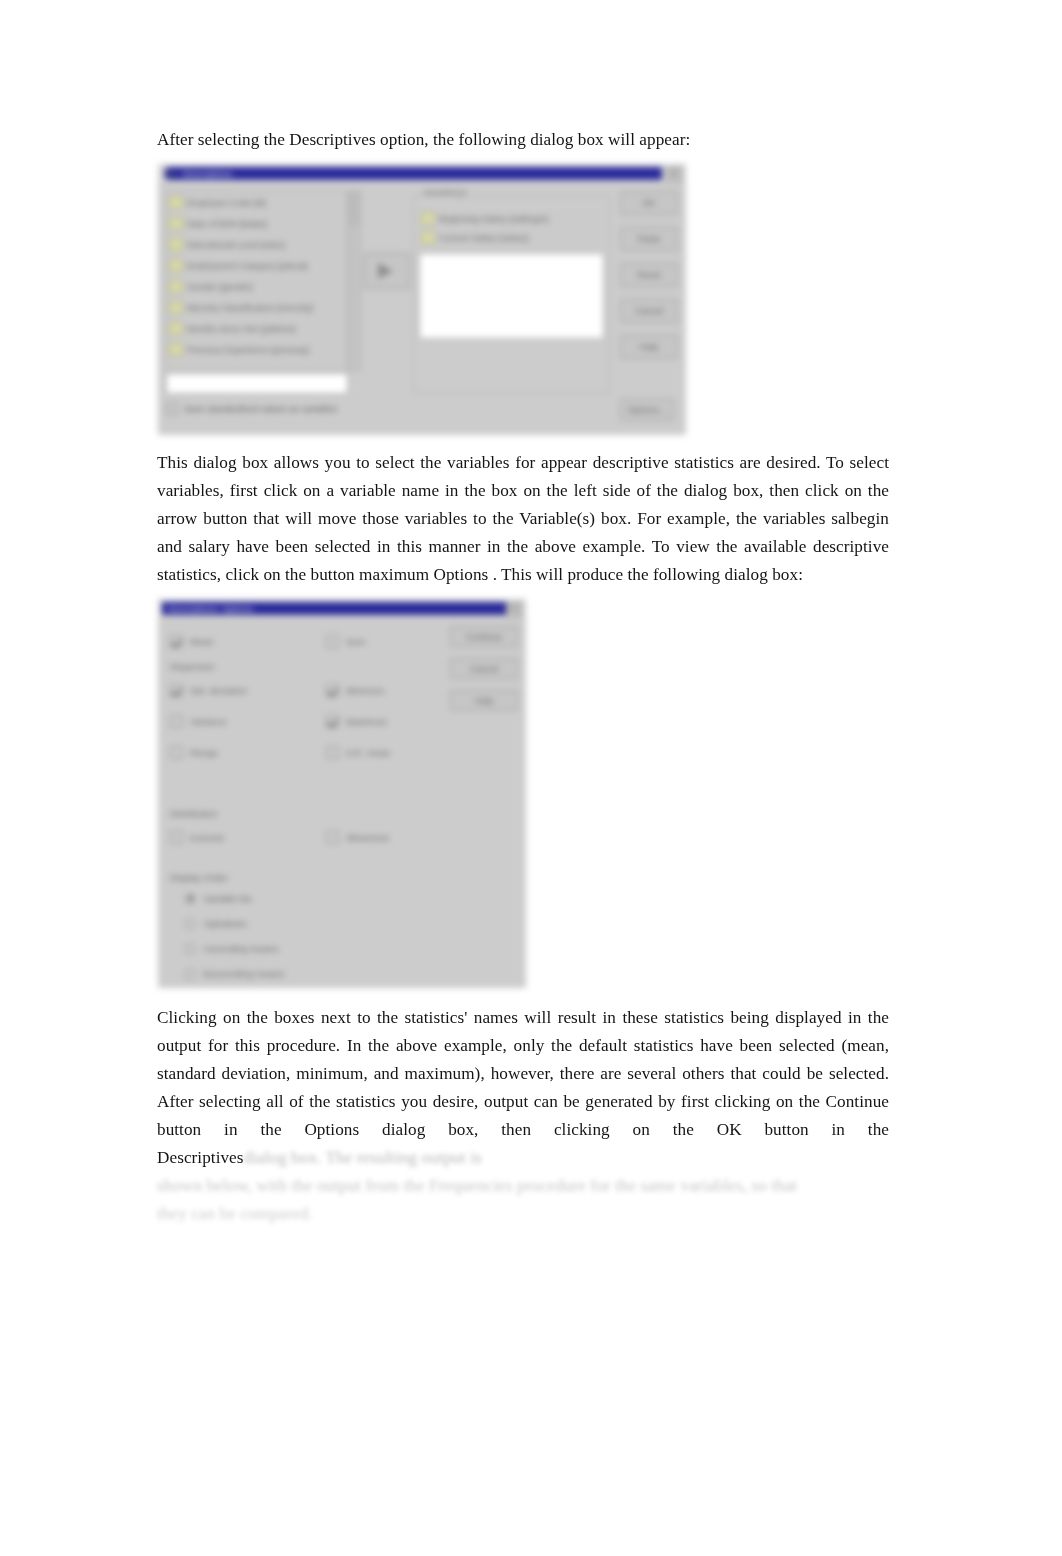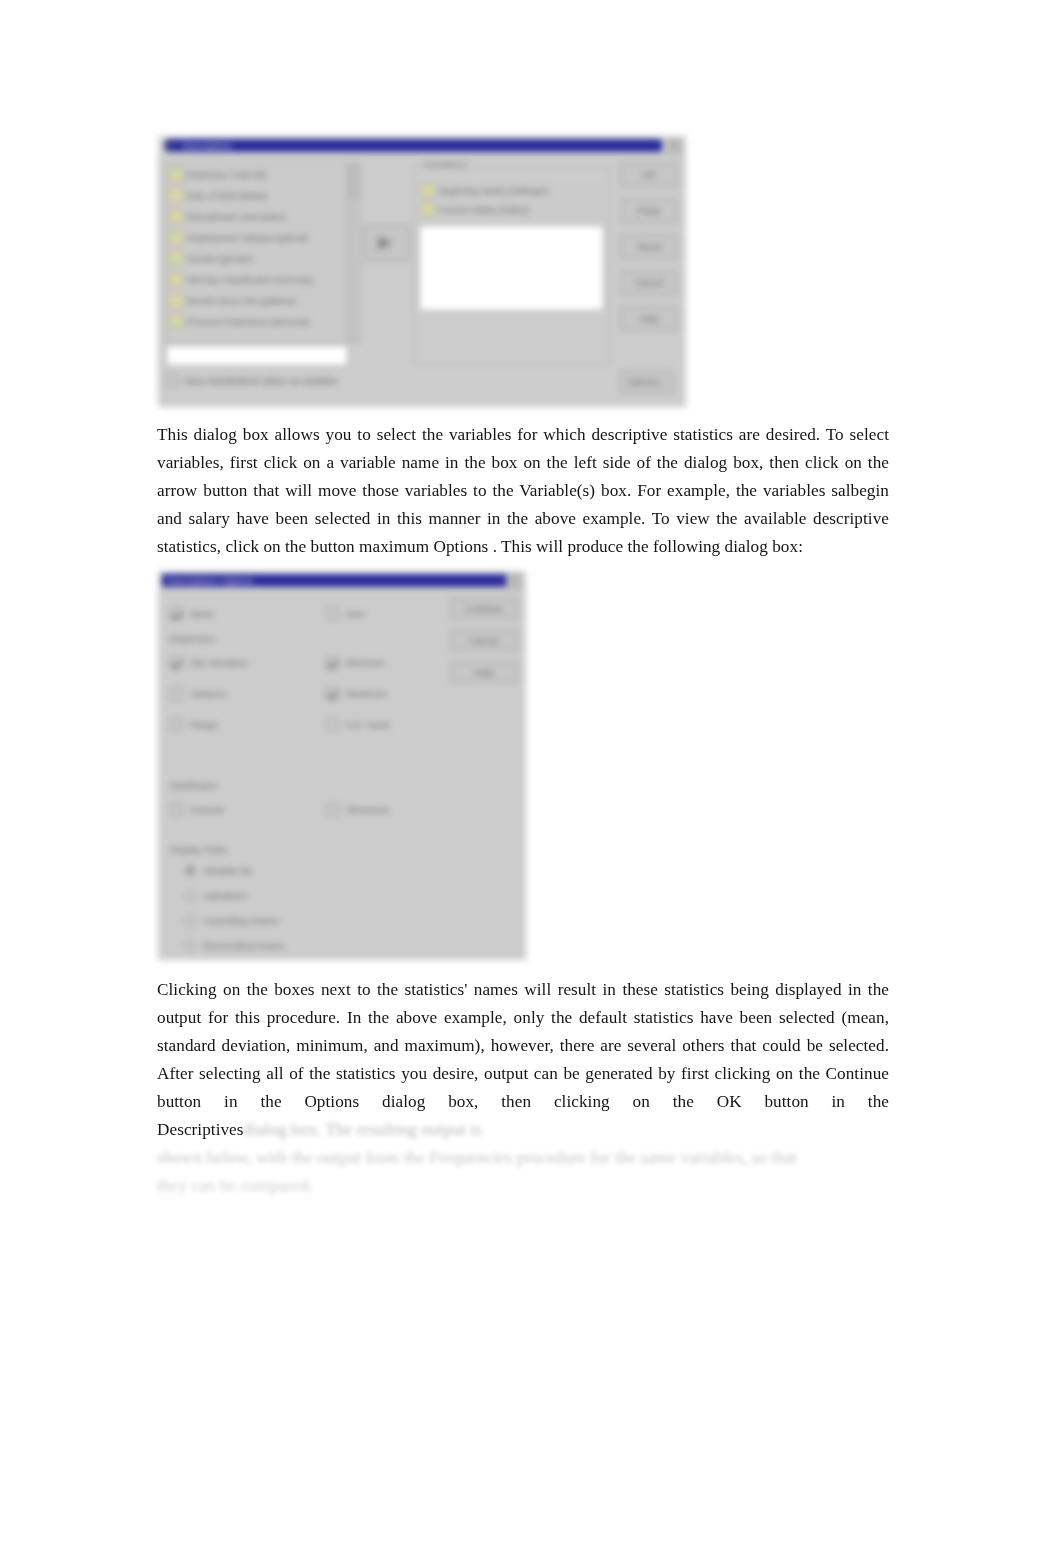--- a/index.html
+++ b/index.html
@@ -375,20 +375,21 @@
   .fadetext.f2 { opacity: 0.45; }
   .fadetext.f3 { opacity: 0.40; }
 </style>
 </head>
 <body>
 
 <div class="page softblur">
 
   <div class="content">
 
+    <p class="para lead">After selecting the   Descriptives  option, the following dialog box will appear:</p>
 
     <div class="dialog-shot shot1">
 
       <div class="titlebar">
         <div class="tb-blue"></div>
         <span class="tb-icon"></span>
         <span class="tb-title">Descriptives</span>
         <span class="tb-close">X</span>
       </div>
 
@@ -463,21 +464,21 @@
         <div class="bottombar">
           <span class="cb"></span>
           <span>Save standardized values as variables</span>
         </div>
 
         <div class="optbtn">Options...</div>
       </div>
     </div>
 
     <p class="para">
-      <span>This dialog box allows you to select the variables for which descriptive statistics are desired. To select</span>
+      <span>This dialog box allows you to select the variables for appear descriptive statistics are desired. To select</span>
       <span>variables, first click on a variable name in the box on the left side of the dialog box, then click on the arrow</span>
       <span>button that will move those variables to the        Variable(s)   box. For example, the variables        salbegin  and  salary</span>
       <span>have been selected in this manner in the above example. To view the available descriptive statistics, click on</span>
       <span>the button maximum    Options  . This will produce the following dialog box:</span>
     </p>
 
     <div class="dialog-shot shot2">
 
       <div class="titlebar">
         <div class="tb-blue"></div>

